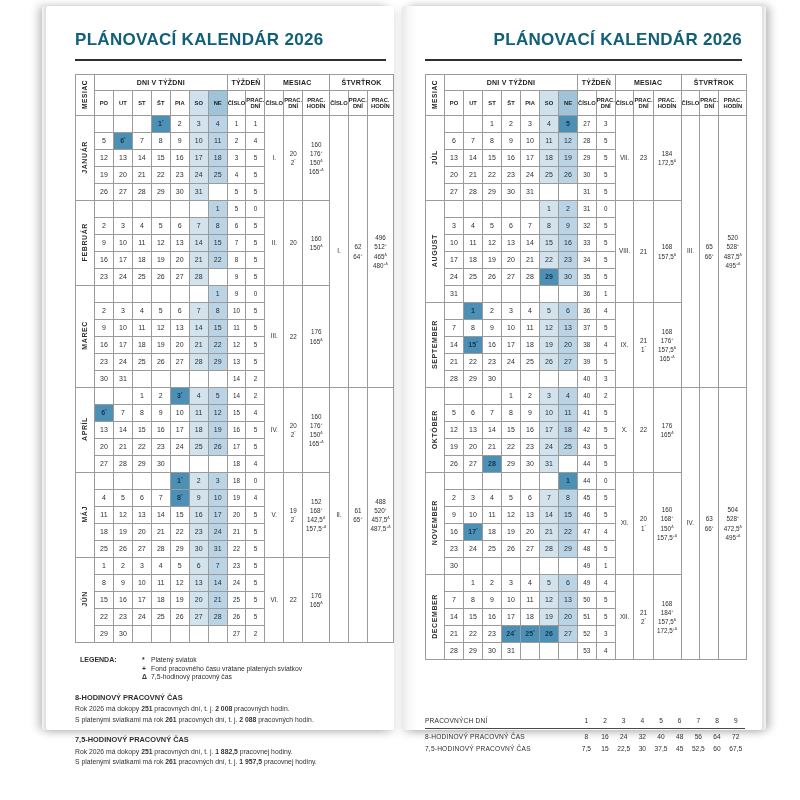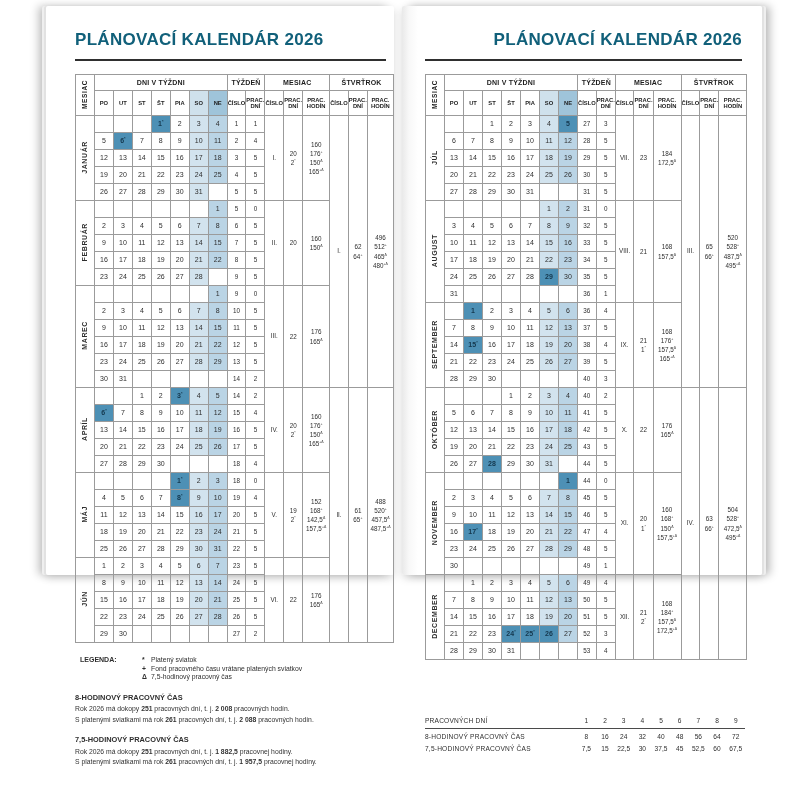--- a/index.html
+++ b/index.html
@@ -1,21 +1,21 @@
 <!DOCTYPE html>
 <html style="--accent: #11607a; --hol: #4d90b5; --sat: #d2e3ee; --sun: #bad4e5; --soh: #cfe1ec; --neh: #9fc4da; --grid: #9b9b9b;"><head>
 <meta charset="utf-8">
 <style>
   html,body{margin:0;padding:0;}
   body{
     width:800px;height:800px;position:relative;background:#ffffff;
     font-family:"Liberation Sans","DejaVu Sans",sans-serif;color:#2e2e2e;
     overflow:hidden;
   }
-  .page{position:absolute;top:6px;height:569px;background:#fff;border-radius:2px;}
+  .page{position:absolute;top:6px;height:724px;background:#fff;border-radius:2px;}
   .page-left{
     left:46px;width:348px;
     box-shadow:-2px 0 0 #e2e2e2,-4px 0 0 #efefef,-8px 0 8px rgba(0,0,0,.22),0 3px 9px rgba(0,0,0,.15);
   }
   .page-right{
     left:402px;width:360px;
     background:linear-gradient(to right,#e9e9e9 0px,#f8f8f8 7px,#ffffff 16px);
     box-shadow:2px 0 0 #e2e2e2,4px 0 0 #efefef,8px 0 9px rgba(0,0,0,.25),0 3px 9px rgba(0,0,0,.15);
   }
   .page-title{

